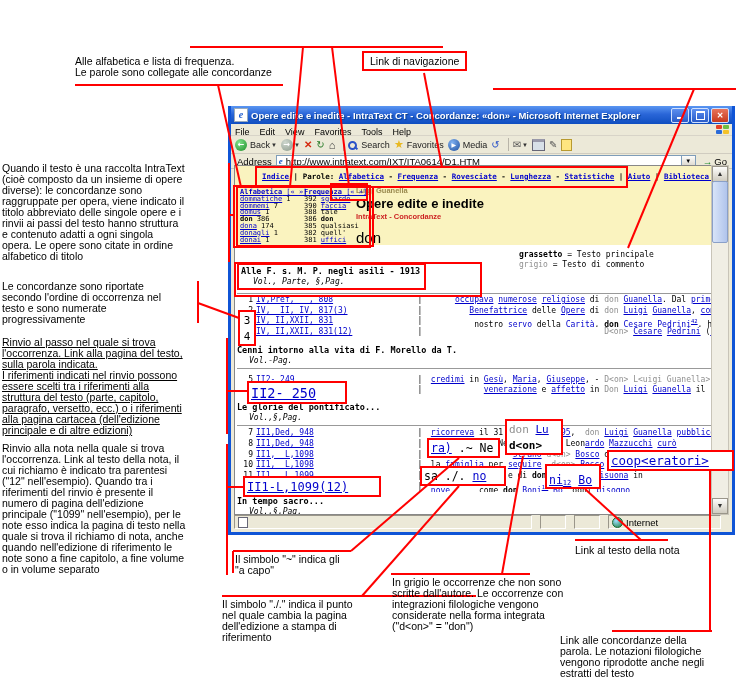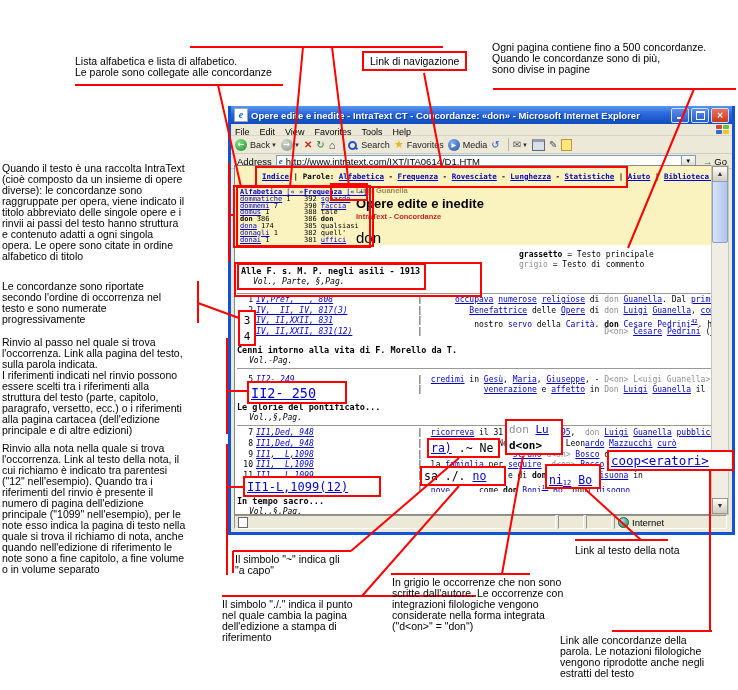--- a/index.html
+++ b/index.html
@@ -60,21 +60,21 @@
   #gobtn{display:flex;align-items:center;margin-left:4px;padding:0 3px;}
   #goarrow{color:#1e8f2a;font-weight:bold;margin-right:2px;}
 
   #content{position:absolute;left:3px;top:59px;right:19px;bottom:17px;background:#fff;border:1px solid #888;overflow:hidden;
            font-family:"DejaVu Sans Mono","Liberation Mono",monospace;}
   #scrollbar{position:absolute;top:59px;right:3px;bottom:17px;width:16px;background:#f0eee4;border:1px solid #c8c4b8;}
   .sarrow{position:absolute;left:0;width:14px;height:14px;background:linear-gradient(#fdfdfb,#d0ccc0);border:1px solid #9a968a;text-align:center;font-size:7px;line-height:14px;color:#333;}
   #sthumb{position:absolute;left:0;top:15px;width:14px;height:60px;background:linear-gradient(90deg,#d8e4f8,#b0c4ec);border:1px solid #8aa0c8;border-radius:2px;}
 
   #statusbar{position:absolute;left:3px;bottom:3px;right:3px;height:14px;background:#ece9d8;display:flex;align-items:center;font:9.5px "Liberation Sans",sans-serif;}
-  .scell{height:12px;border:1px solid;border-color:#9a968a #fff #fff #9a968a;margin-right:2px;display:flex;align-items:center;padding:0 3px;}
+  .scell{height:12px;border:1px solid;border-color:#9a968a #fff #fff #9a968a;margin-right:8px;display:flex;align-items:center;padding:0 3px;}
   .pageicon{width:8px;height:9px;background:#fff;border:1px solid #667;}
   .globe{width:9px;height:9px;border-radius:50%;background:radial-gradient(circle at 35% 30%,#9fe0ff,#1e7f3f);margin-right:3px;border:1px solid #16662f;}
 
   
   #yellowband{position:absolute;left:0;top:0;width:100%;height:79px;background:#faf3bf;}
   #navtext{position:absolute;left:27px;top:6px;white-space:nowrap;font:bold 7.5px "DejaVu Sans Mono",monospace;}
   #pageheader{position:absolute;left:121px;top:20px;width:345px;text-align:left;}
   #author{font:bold 7.5px "Liberation Sans",sans-serif;color:#9b8b50;}
   #ptitle{font:bold 13px "Liberation Sans",sans-serif;color:#000;margin-top:1px;}
   #psub{font:bold 7.5px "Liberation Sans",sans-serif;color:#cc2222;margin-top:1px;}
@@ -87,21 +87,21 @@
 
   #legend{position:absolute;left:284px;top:84px;font:8px/9.5px "DejaVu Sans Mono",monospace;white-space:pre;}
 
   #flow{position:absolute;left:2px;top:97px;right:0;}
   #sec0box{display:inline-block;border:2px solid #f00;padding:1px 4px 2px 2px;margin-left:0px;}
   .sectitle{font:bold 8.5px "DejaVu Sans Mono",monospace;white-space:pre;}
   .secsub{font:italic 8px "DejaVu Sans Mono",monospace;white-space:pre;padding-left:12px;margin-top:1px;}
   .hr{height:1px;background:#999;margin:3px 0 1px 0;}
   .crow{display:flex;height:10.7px;font:8px/10.7px "DejaVu Sans Mono",monospace;white-space:pre;}
   .crow .num{width:16px;text-align:right;padding-right:3px;color:#000;}
-  .crow .ref{width:158px;color:#0000cc;text-decoration:underline;overflow:hidden;font-style:italic;}
+  .crow .ref{width:158px;color:#0000cc;text-decoration:underline;overflow:hidden;}
   .crow .bar{width:12px;text-align:center;color:#000;}
   .crow .txt{flex:1;overflow:hidden;}
   .s-lk{color:#0000cc;text-decoration:underline;}
   .s-lkb{color:#0000cc;text-decoration:underline;font-weight:bold;}
   .s-tx{color:#000;}
   .s-gy{color:#8f8f8f;}
   .s-bd{color:#000;font-weight:bold;}
   .s-sp{color:#0000cc;text-decoration:underline;font-size:5.5px;vertical-align:super;}
   .mt7{margin-top:7px;} .mt8{margin-top:6px;} .mt6{margin-top:6px;} .mt4{margin-top:4px;} .mt2{margin-top:2px;}
 
@@ -115,40 +115,37 @@
   #m-sa{left:420px;top:466px;width:78px;height:16px;font-size:11.5px;}
   #m-ni{left:545px;top:464px;width:48px;height:21px;font-size:11.5px;align-items:flex-end;}
   #m-coop{left:607px;top:450px;width:119px;height:17px;font-size:12.5px;}
   #m-ni .s-sp,#m-donlu .s-sp{font-size:7px;}
 </style>
 </head>
 <body>
 
 <div id="canvas">
 
-  <div class="ann" style="left:75px;top:56px;">Lista alfabetica e lista di alfabetico.
+  <div class="ann" style="left:75px;top:56px;">Alle alfabetica e lista di frequenza.
 Le parole sono collegate alle concordanze</div>
   <div class="rboxlabel" style="left:362px;top:51px;">Link di navigazione</div>
-  <div class="ann" style="left:492px;top:42px;">Ogni pagina contiene fino a 500 concordanze.
-Quando le concordanze sono di più,
-sono divise in pagine</div>
   <div class="ann" style="left:2px;top:163px;width:232px;">Quando il testo è una raccolta IntraText
 (cioè composto da un insieme di opere
 diverse): le concordanze sono
 raggruppate per opera, viene indicato il
 titolo abbreviato delle singole opere e i
 rinvii ai passi del testo hanno struttura
 e contenuto adatti a ogni singola
 opera. Le opere sono citate in ordine
 alfabetico di titolo</div>
   <div class="ann" style="left:2px;top:281px;width:210px;">Le concordanze sono riportate
 secondo l'ordine di occorrenza nel
 testo e sono numerate
 progressivamente</div>
-  <div class="ann" style="left:2px;top:337px;width:232px;">Rinvio al passo nel quale si trova
+  <div class="ann" style="left:2px;top:337px;width:232px;text-decoration:underline;">Rinvio al passo nel quale si trova
 l'occorrenza. Link alla pagina del testo,
 sulla parola indicata.
 I riferimenti indicati nel rinvio possono
 essere scelti tra i riferimenti alla
 struttura del testo (parte, capitolo,
 paragrafo, versetto, ecc.) o i riferimenti
 alla pagina cartacea (dell'edizione
 principale e di altre edizioni)</div>
   <div class="ann" style="left:2px;top:443px;width:232px;">Rinvio alla nota nella quale si trova
 l'occorrenza. Link al testo della nota, il

